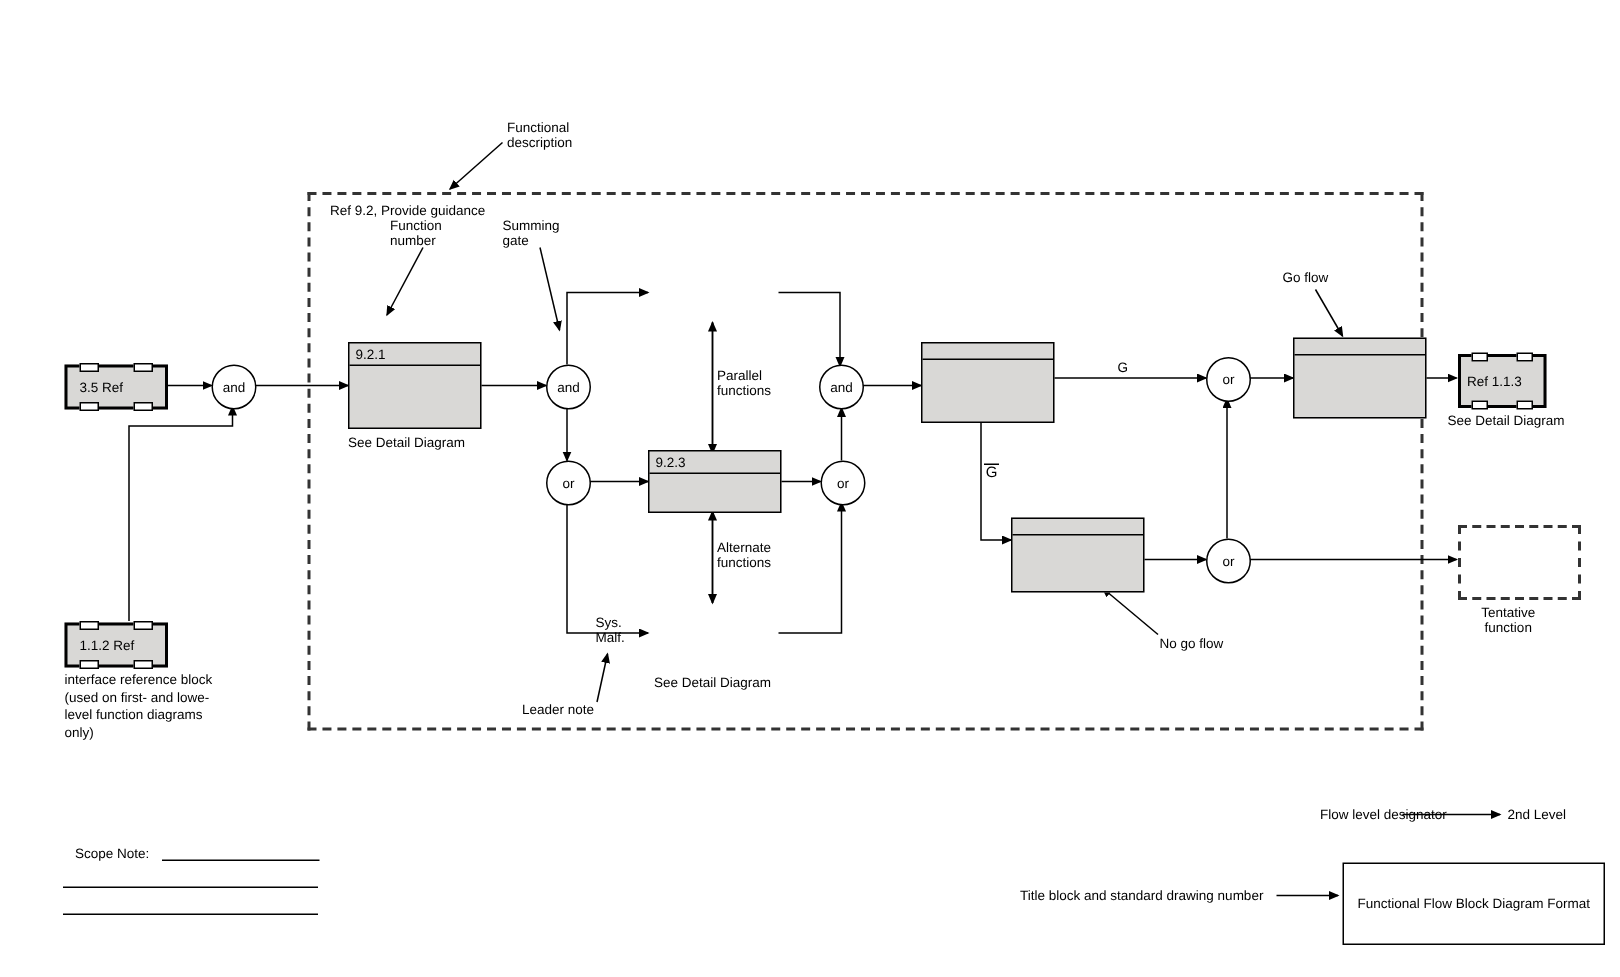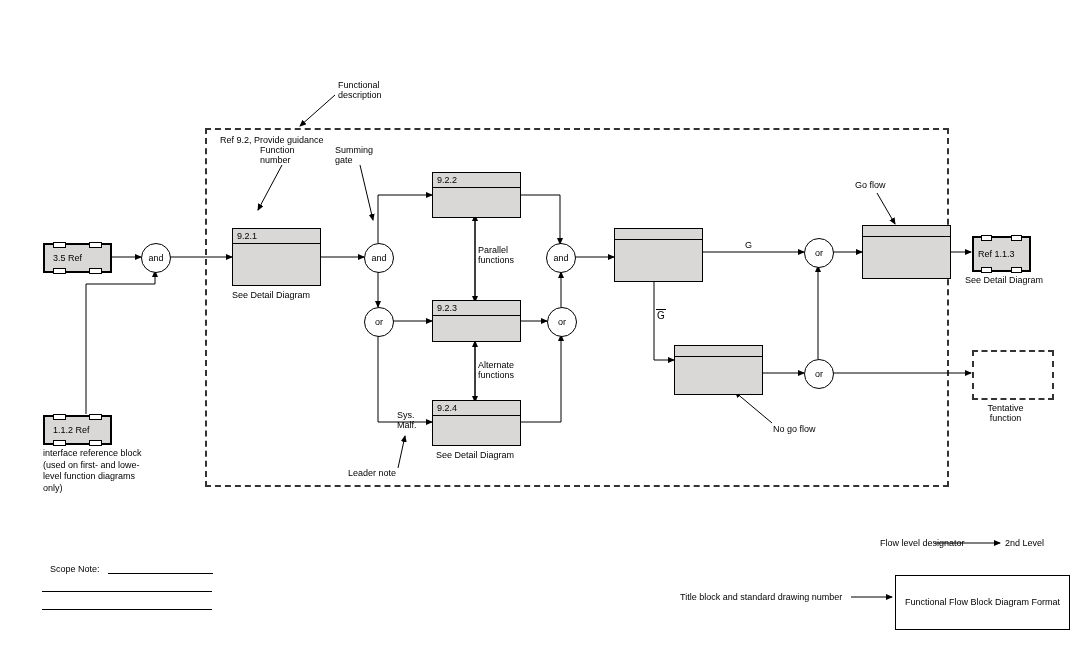--- a/index.html
+++ b/index.html
@@ -199,34 +199,26 @@
   <div class="abs label" style="left:232px; top:290px;">See Detail Diagram</div>
 
   <div class="abs gate" style="left:364px; top:243px; width:28px; height:28px;">
     <span>and</span>
   </div>
 
   <div class="abs gate" style="left:364px; top:307px; width:28px; height:28px;">
     <span>or</span>
   </div>
 
-  <div class="abs fn-block" style="left:432px; top:172px; width:87px; height:44px;">
-    <div class="hdr">9.2.2</div>
-    <div class="body"></div>
-  </div>
 
   <div class="abs fn-block" style="left:432px; top:300px; width:87px; height:40px;">
     <div class="hdr">9.2.3</div>
     <div class="body"></div>
   </div>
 
-  <div class="abs fn-block" style="left:432px; top:400px; width:87px; height:44px;">
-    <div class="hdr">9.2.4</div>
-    <div class="body"></div>
-  </div>
 
   <div class="abs label" style="left:478px; top:245px; width:48px;">Parallel functions</div>
   <div class="abs label" style="left:478px; top:360px; width:48px;">Alternate functions</div>
   <div class="abs label" style="left:397px; top:410px; width:32px;">Sys. Malf.</div>
   <div class="abs label" style="left:348px; top:468px;">Leader note</div>
   <div class="abs label" style="left:436px; top:450px;">See Detail Diagram</div>
 
   <div class="abs gate" style="left:547px; top:307px; width:28px; height:28px;">
     <span>or</span>
   </div>

